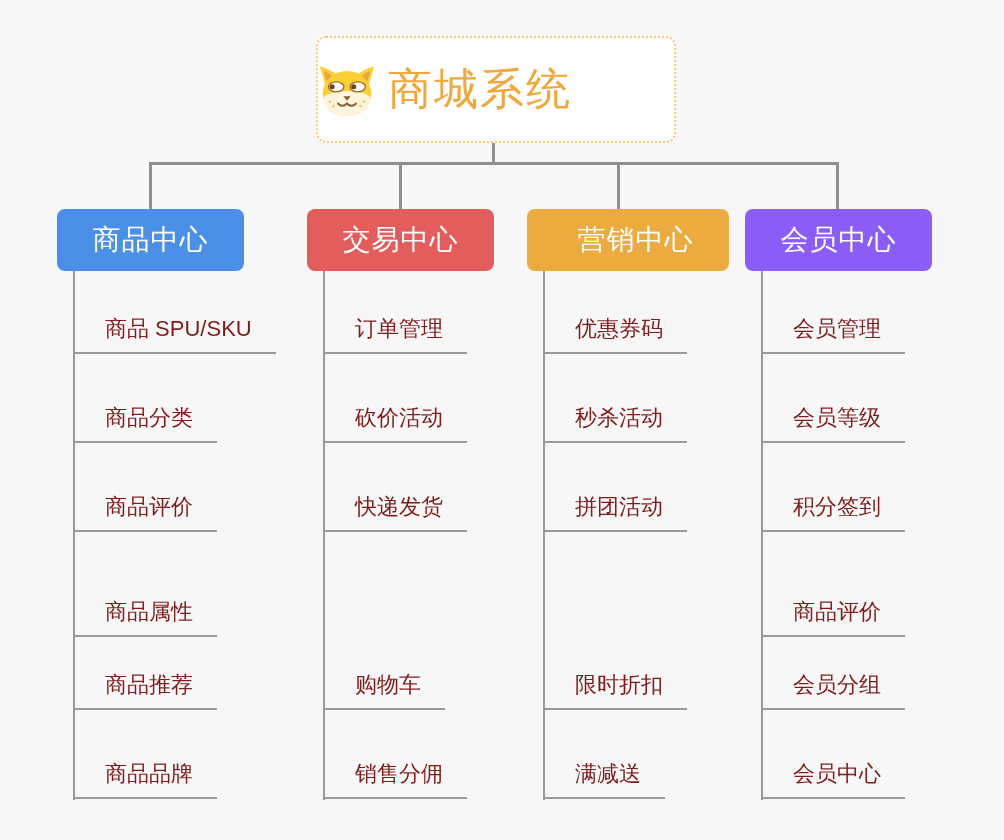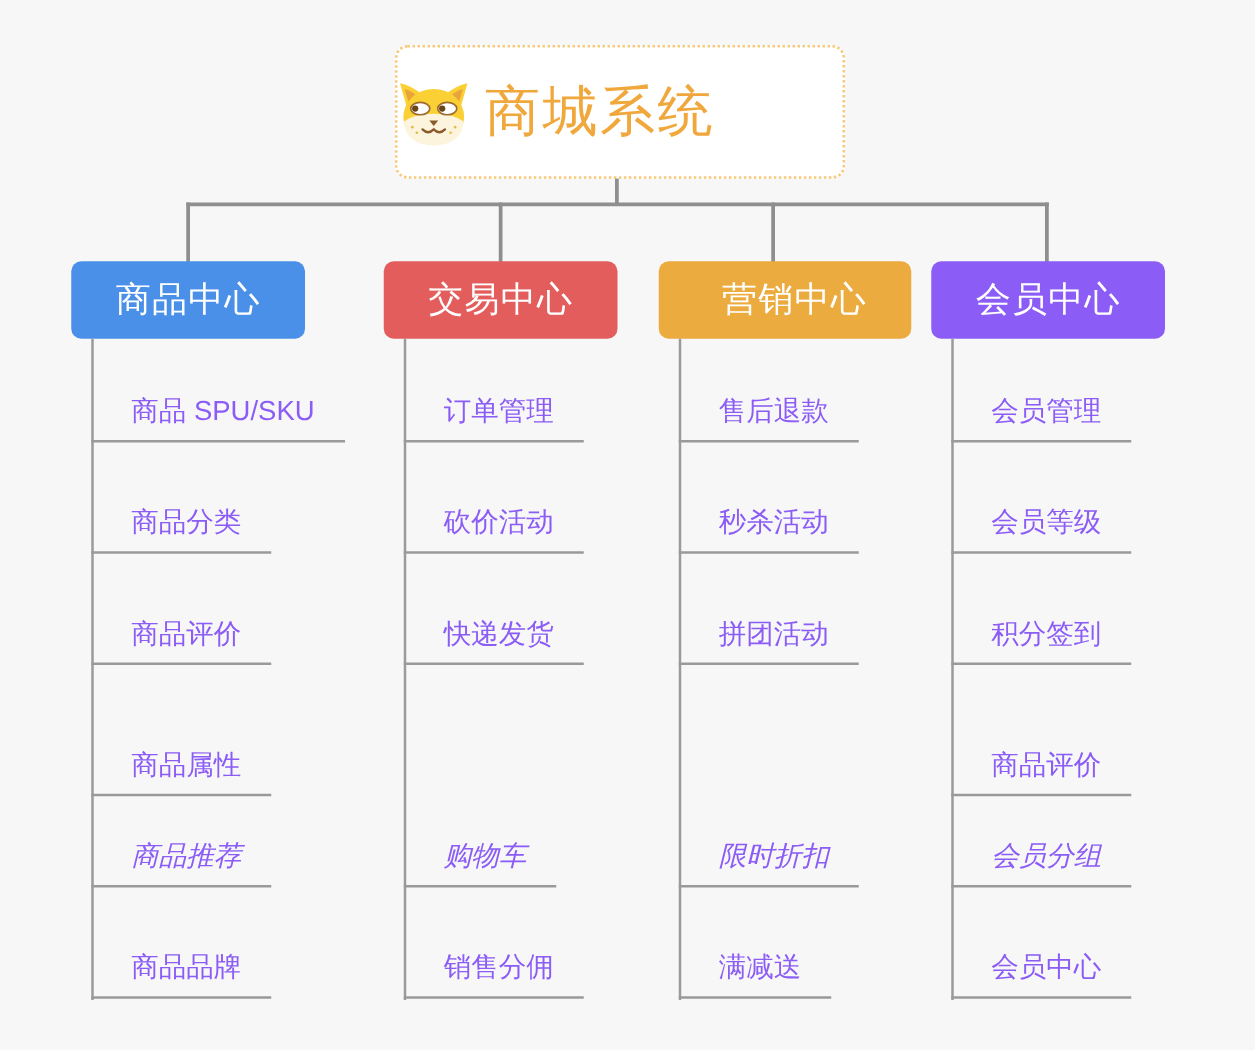--- a/index.html
+++ b/index.html
@@ -30,25 +30,25 @@
   }
   .b1{left:57px;} .b2{left:307px;} .b3{left:527px;padding-left:15px;} .b4{left:745px;}
 
   
   .spine{position:absolute;top:271px;width:2px;height:529px;background:#9a9a9a;}
   .s1{left:73px;} .s2{left:323px;} .s3{left:543px;} .s4{left:761px;}
 
   
   .child-node{
     position:absolute;white-space:nowrap;
-    font-size:22px;color:#8b5cf6;line-height:30px;
+    font-size:22px;color:#7f1d1d;line-height:30px;
     padding:0 24px 8px 32px;border-bottom:2px solid #9a9a9a;
   }
   .c1{left:73px;} .c2{left:323px;} .c3{left:543px;} .c4{left:761px;}
-  .r1{top:314px;} .r2{top:403px;} .r3{top:492px;} .r4{top:581px;margin-top:16px;} .r5{top:670px;font-style:italic;} .r6{top:759px;}
+  .r1{top:314px;} .r2{top:403px;} .r3{top:492px;} .r4{top:581px;margin-top:16px;} .r5{top:670px;} .r6{top:759px;}
 </style>
 </head>
 <body>
 
 <div class="stage">
 
   <div class="line root-drop"></div>
   <div class="line trunk"></div>
   <div class="line drop d1"></div>
   <div class="line drop d2"></div>
@@ -93,21 +93,21 @@
   <div class="child-node c1 r4">商品属性</div>
   <div class="child-node c1 r5">商品推荐</div>
   <div class="child-node c1 r6">商品品牌</div>
 
   <div class="child-node c2 r1">订单管理</div>
   <div class="child-node c2 r2">砍价活动</div>
   <div class="child-node c2 r3">快递发货</div>
   <div class="child-node c2 r5">购物车</div>
   <div class="child-node c2 r6">销售分佣</div>
 
-  <div class="child-node c3 r1">售后退款</div>
+  <div class="child-node c3 r1">优惠券码</div>
   <div class="child-node c3 r2">秒杀活动</div>
   <div class="child-node c3 r3">拼团活动</div>
   <div class="child-node c3 r5">限时折扣</div>
   <div class="child-node c3 r6">满减送</div>
 
   <div class="child-node c4 r1">会员管理</div>
   <div class="child-node c4 r2">会员等级</div>
   <div class="child-node c4 r3">积分签到</div>
   <div class="child-node c4 r4">商品评价</div>
   <div class="child-node c4 r5">会员分组</div>

